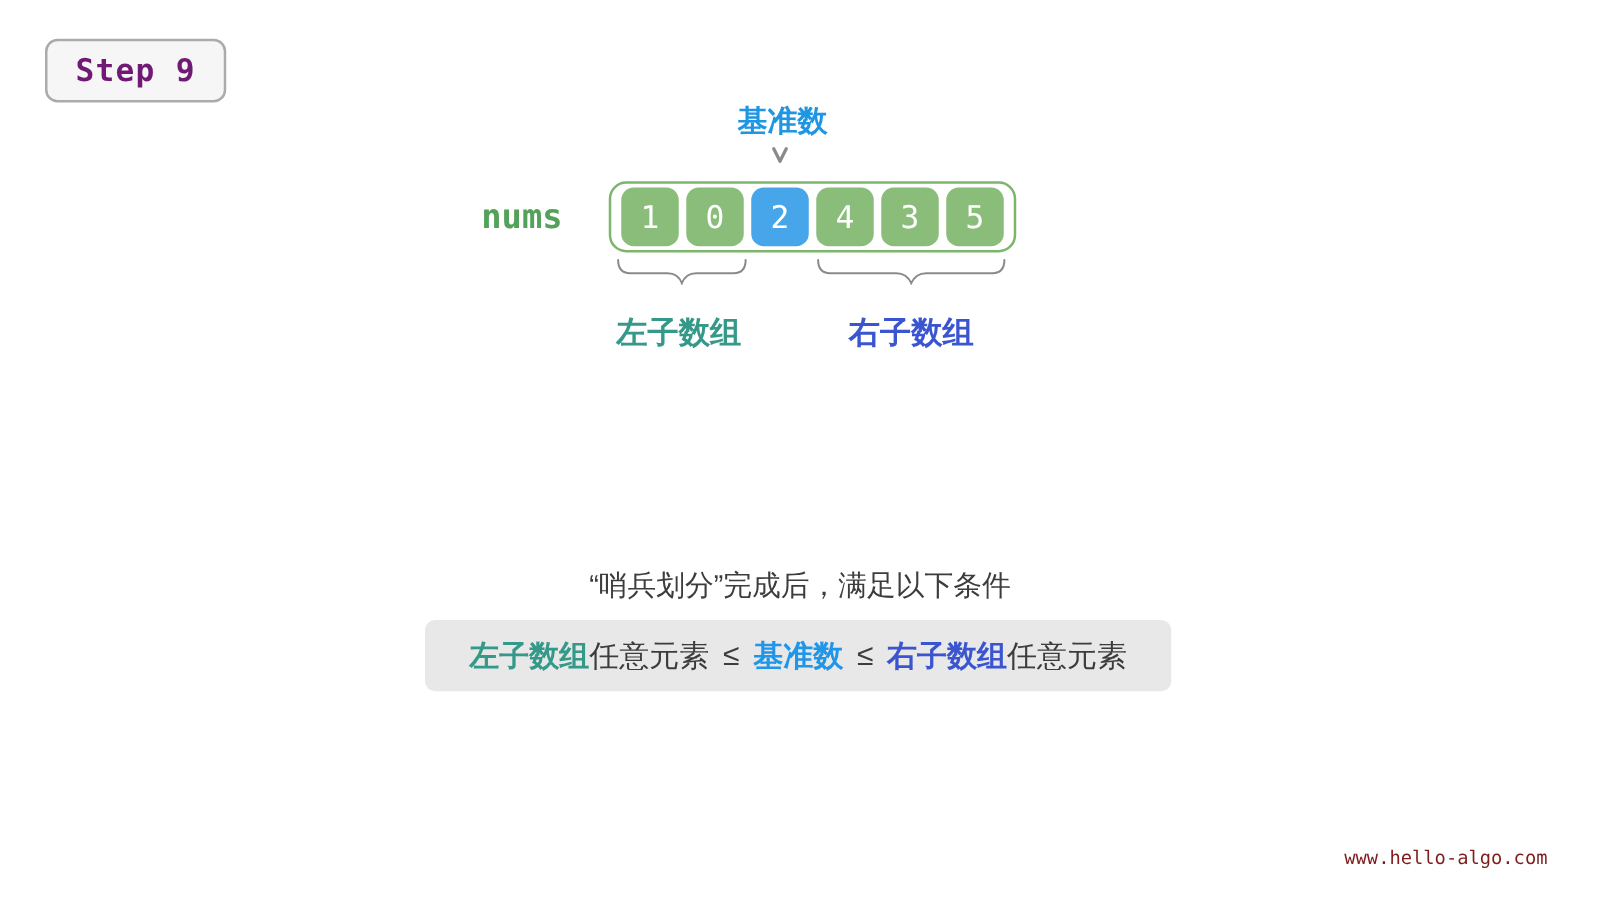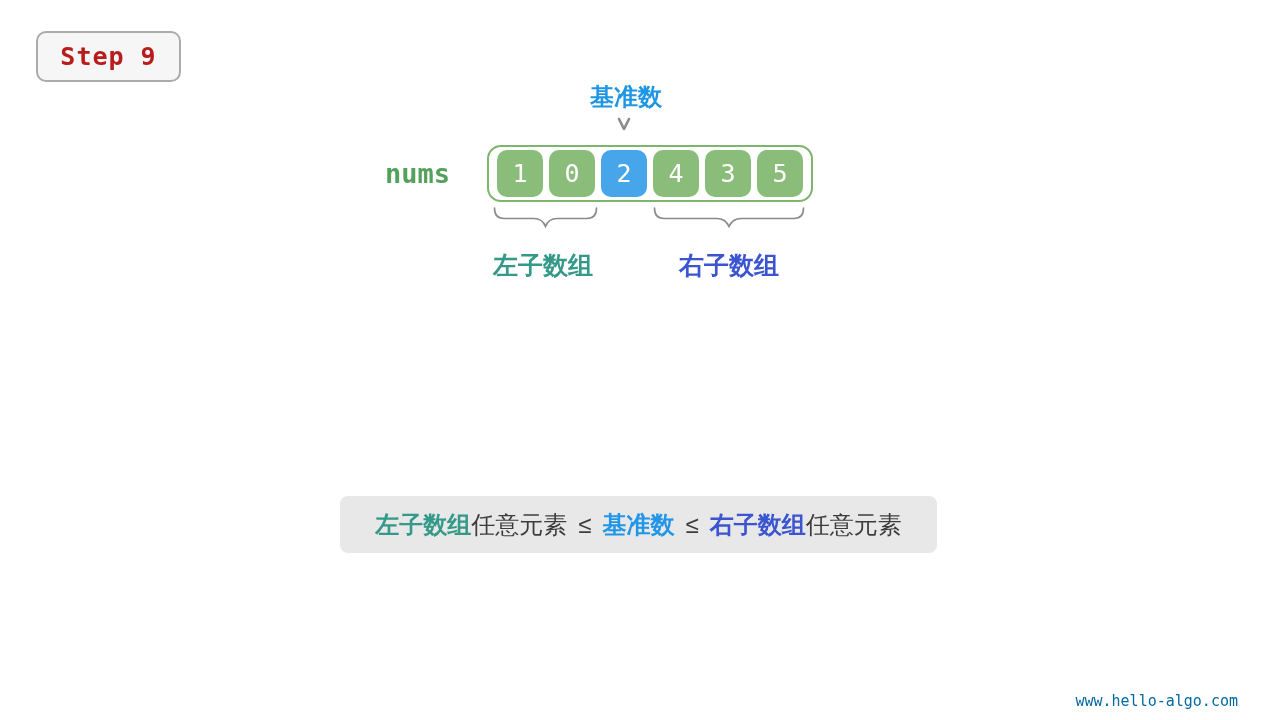--- a/index.html
+++ b/index.html
@@ -8,21 +8,21 @@
     font-family:"Liberation Sans",sans-serif;overflow:hidden;
   }
   
   .step-badge{
     position:absolute;left:36px;top:31px;width:145px;height:51px;
     background:#f6f6f6;border:2px solid #ababab;border-radius:10px;
     display:flex;align-items:center;justify-content:center;box-sizing:border-box;
   }
   .step-badge span{
     font-family:"DejaVu Sans Mono",monospace;font-weight:bold;font-size:25px;
-    color:#b91c1c;letter-spacing:1px;
+    color:#701a75;letter-spacing:1px;
   }
   
   .pivot-label{
     position:absolute;left:546px;top:81px;width:160px;text-align:center;
     font-weight:bold;font-size:24px;color:#1e96e3;
   }
   .arrow-down{position:absolute;left:616px;top:116px;}
   .arrow-down polyline{fill:none;stroke:#8a8a8a;stroke-width:2.6;stroke-linecap:round;stroke-linejoin:round;}
   
   .nums-label{
@@ -58,22 +58,22 @@
   }
   
   .condition-box{
     position:absolute;left:340px;top:496px;width:597px;height:57px;box-sizing:border-box;
     background:#e8e8e8;border-radius:8px;
     display:flex;align-items:center;justify-content:center;
     font-size:24px;color:#3c3c3c;white-space:nowrap;
   }
   
   .watermark{
-    position:absolute;right:42px;top:692px;
-    font-family:"DejaVu Sans Mono",monospace;font-size:15px;color:#0369a1;
+    position:absolute;right:42px;top:677px;
+    font-family:"DejaVu Sans Mono",monospace;font-size:15px;color:#7f1d1d;
   }
 </style>
 </head>
 <body>
 
 <div class="canvas">
 
   <div class="step-badge">
     <span>Step 9</span>
   </div>
@@ -98,20 +98,21 @@
   <svg class="brace brace-left" width="105" height="22" viewBox="0 0 105 22">
     <path d="M1.5,2 Q1.5,12.5 11,12.5 L41,12.5 Q49.5,12.5 52.5,20.5 Q55.5,12.5 64,12.5 L94,12.5 Q103.5,12.5 103.5,2"></path>
   </svg>
   <svg class="brace brace-right" width="152" height="22" viewBox="0 0 152 22">
     <path d="M1.5,2 Q1.5,12.5 11,12.5 L64,12.5 Q72.5,12.5 76,20.5 Q79.5,12.5 88,12.5 L141,12.5 Q150.5,12.5 150.5,2"></path>
   </svg>
 
   <div class="sub-label sub-label-left">左子数组</div>
   <div class="sub-label sub-label-right">右子数组</div>
 
+  <div class="caption">“哨兵划分”完成后，满足以下条件</div>
 
   <div class="condition-box">
     <span style="color: rgb(53, 153, 138); font-weight: bold;">左子数组</span>
     <span style="color: rgb(60, 60, 60);">任意元素</span>
     <span style="color: rgb(60, 60, 60); margin: 0px 11px;">≤</span>
     <span style="color: rgb(33, 150, 232); font-weight: bold;">基准数</span>
     <span style="color: rgb(60, 60, 60); margin: 0px 11px;">≤</span>
     <span style="color: rgb(58, 85, 207); font-weight: bold;">右子数组</span>
     <span style="color: rgb(60, 60, 60);">任意元素</span>
   </div>

